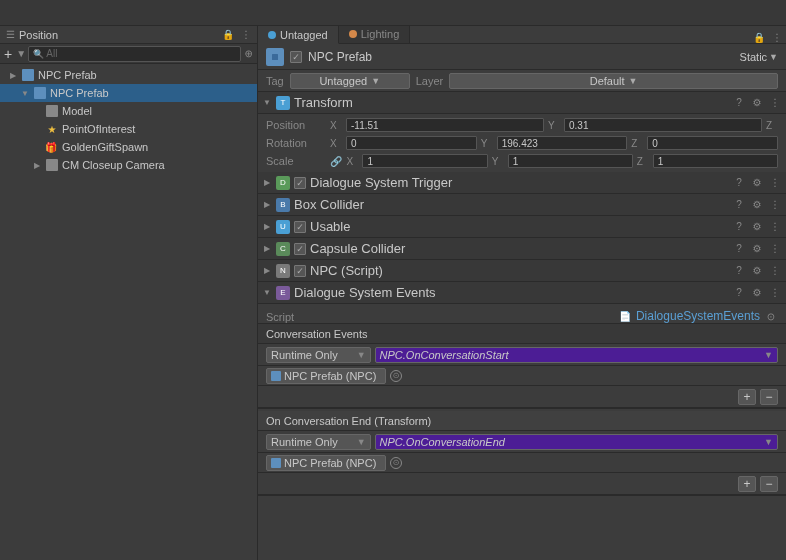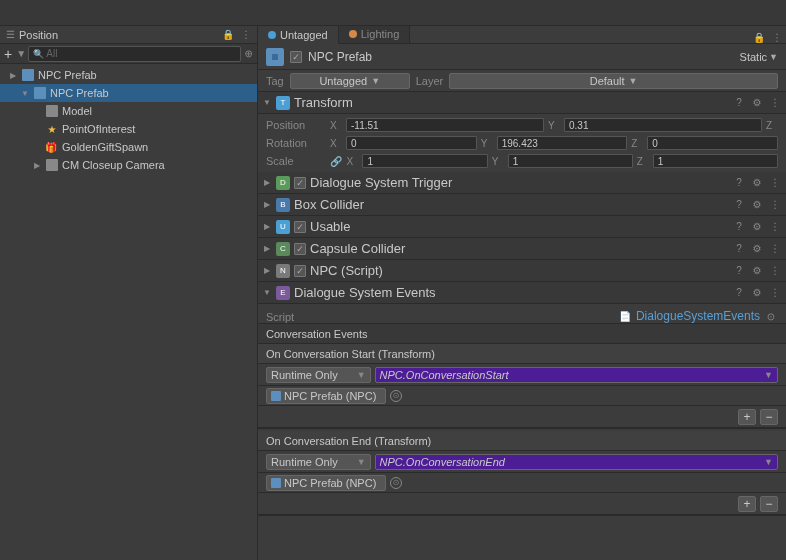--- a/index.html
+++ b/index.html
@@ -839,23 +839,20 @@
           <span class="script-value">DialogueSystemEvents</span>
         </div>
         <span class="action-btn">⊙</span>
       </div>
 
       <div class="conv-section-header">
         <span>Conversation Events</span>
       </div>
 
       <div class="conv-event-block">
-        <div class="conv-event-header">
-          <span>On Conversation Start (Transform)</span>
-        </div>
         <div class="conv-runtime-row">
           <div class="runtime-dropdown">
             <span>Runtime Only</span>
             <span style="color:#888;font-size:9px;">▼</span>
           </div>
           <div class="function-field">
             <span>NPC.OnConversationStart</span>
             <span style="color:#888;font-size:9px;">▼</span>
           </div>
         </div>

